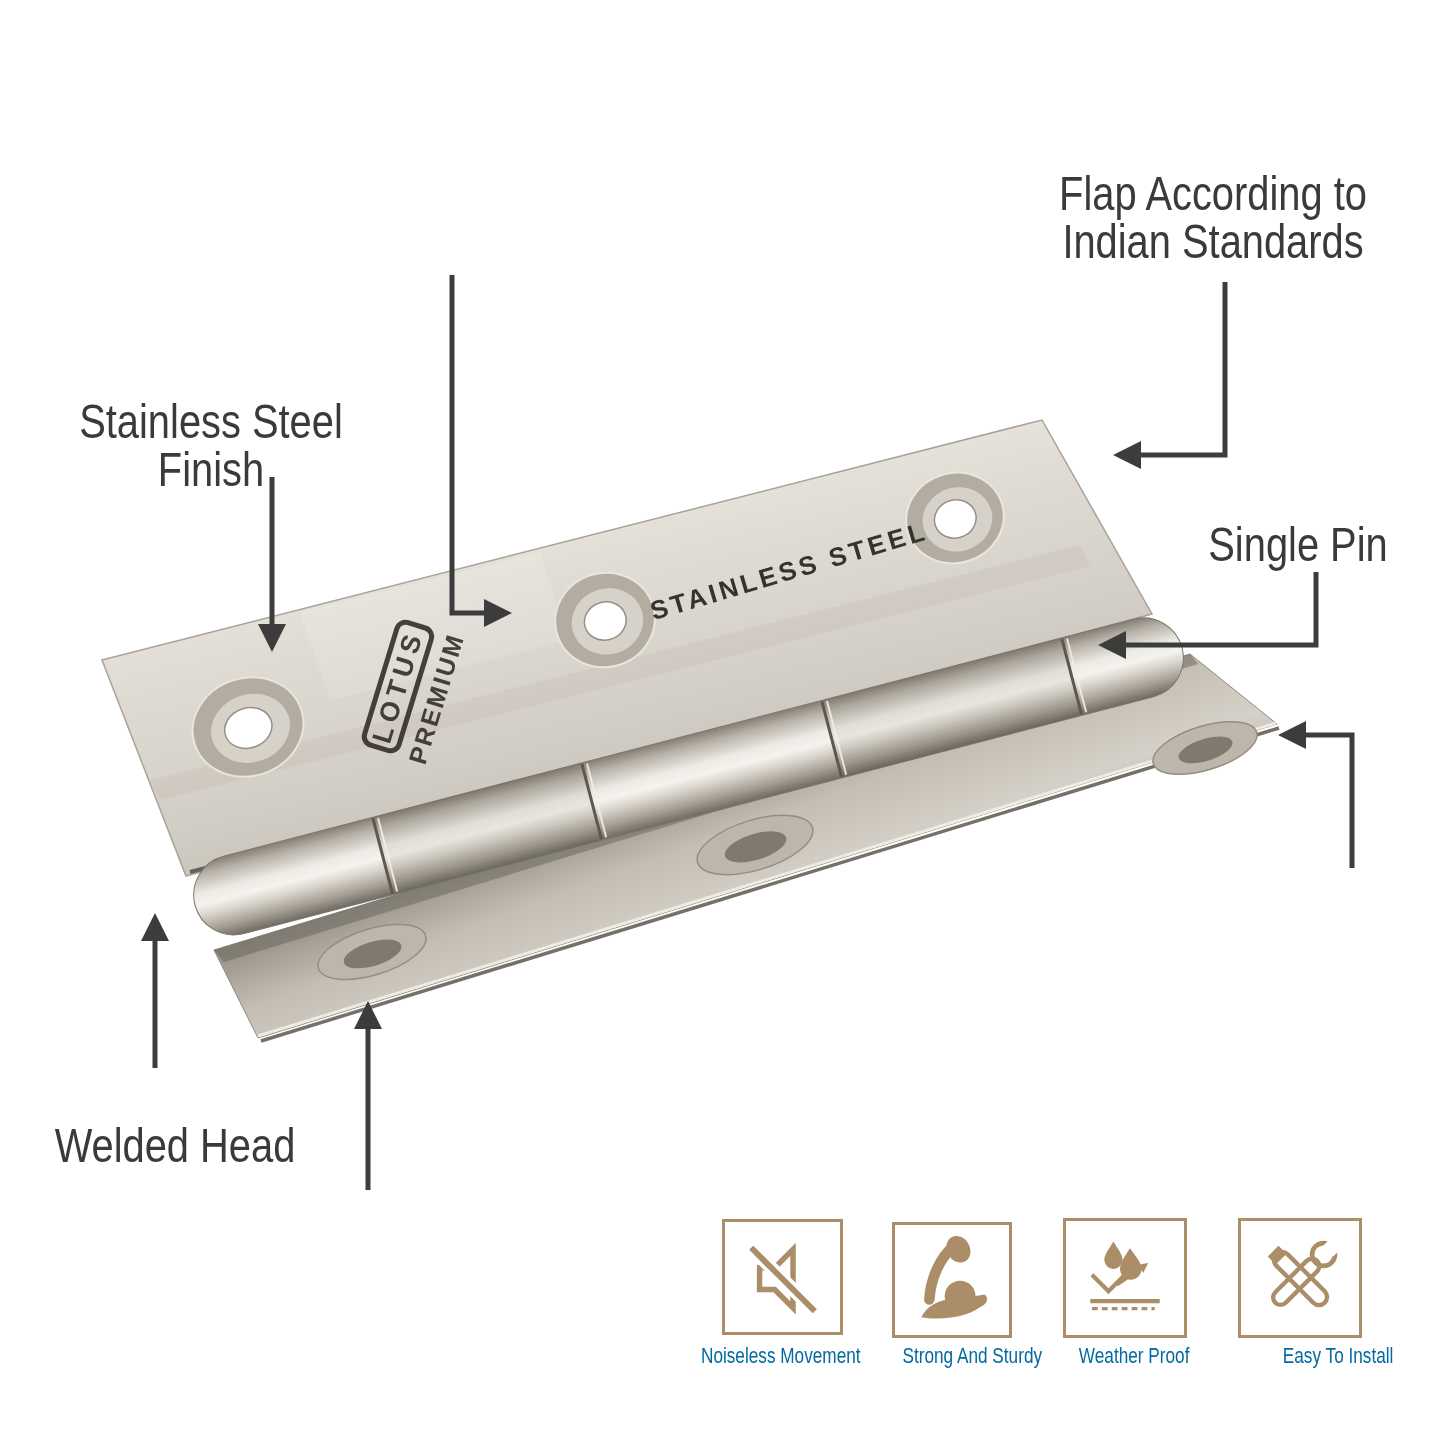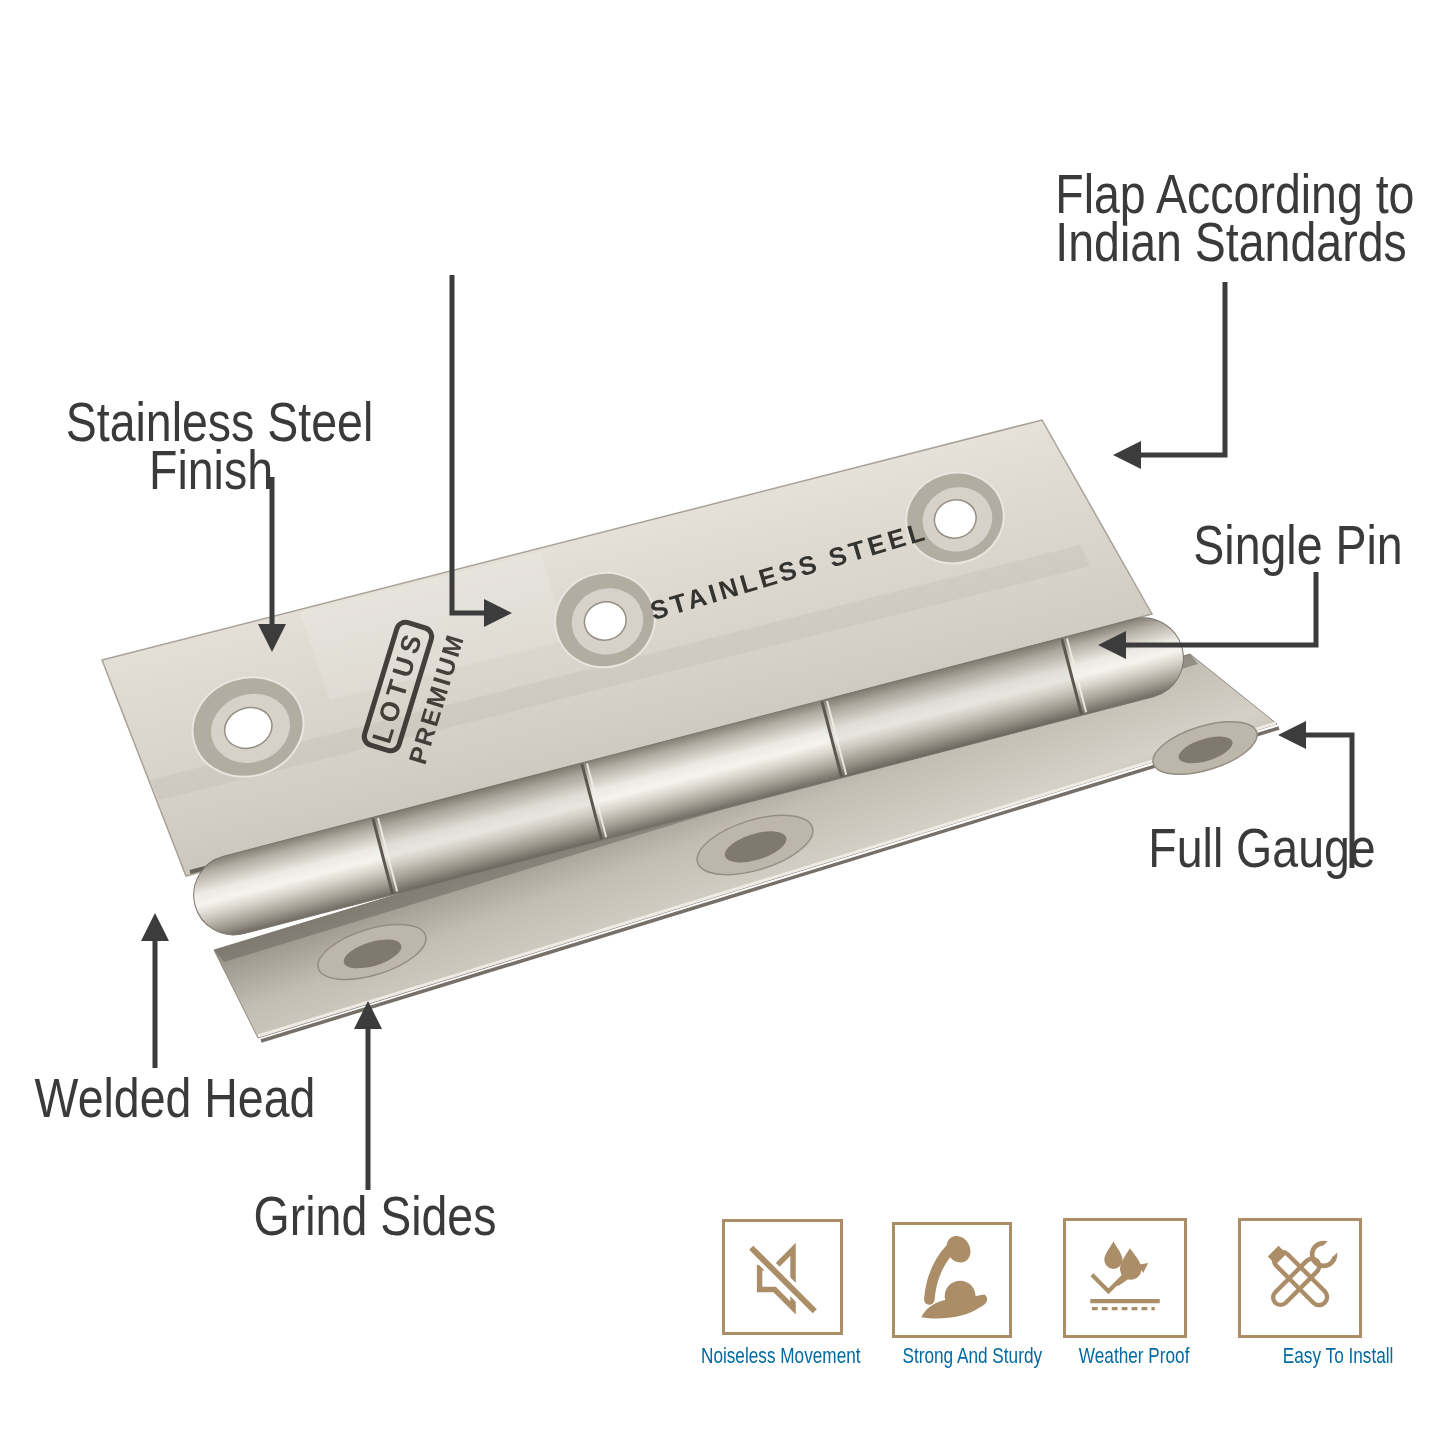--- a/index.html
+++ b/index.html
@@ -1,20 +1,20 @@
 <!DOCTYPE html>
 <html><head>
 <meta charset="utf-8">
 <style>
   html,body{margin:0;padding:0;background:#ffffff;}
   .stage{position:relative;width:1445px;height:1445px;background:#ffffff;overflow:hidden;
          font-family:"Liberation Sans",sans-serif;}
   svg{display:block;}
   .hinge-svg{position:absolute;left:0;top:0;}
-  .lbl{position:absolute;color:#3a3a3a;font-size:56px;line-height:48px;font-weight:400;}
+  .lbl{position:absolute;color:#3a3a3a;font-size:48px;line-height:48px;font-weight:400;}
   .lbl.center{text-align:center;}
   .lbl .line{display:block;transform:scaleX(.83);transform-origin:50% 50%;white-space:nowrap;}
   .lbl.left-align .line{transform-origin:0 50%;text-align:left;}
   .fbox{position:absolute;border:3px solid #ab8d68;background:#ffffff;
         display:flex;align-items:center;justify-content:center;}
   .flabel{position:absolute;top:1344px;width:240px;text-align:center;font-size:21.5px;color:#0369a1;}
   .flabel .line{display:inline-block;transform:scaleX(.8);transform-origin:50% 50%;white-space:nowrap;}
 </style>
 </head>
 <body>
@@ -144,31 +144,25 @@
 
   <div class="lbl center" style="left:36px;top:398px;width:350px">
     <span class="line">Stainless Steel</span>
     <span class="line">Finish</span>
   </div>
 
   <div class="lbl center" style="left:1123px;top:521px;width:350px">
     <span class="line">Single Pin</span>
   </div>
 
-  <div class="lbl center" style="left:1087px;top:824px;width:350px">
-    <span class="line">Full Gauge</span>
-  </div>
-
-  <div class="lbl center" style="left:0px;top:1074px;width:350px">
+
+  <div class="lbl center" style="left:0px;top:1122px;width:350px">
     <span class="line">Welded Head</span>
   </div>
 
-  <div class="lbl center" style="left:200px;top:1192px;width:350px">
-    <span class="line">Grind Sides</span>
-  </div>
 
   <div class="fbox" style="left:722px;top:1219px;width:115px;height:110px">
     <svg width="84" height="92" viewBox="0 0 100 110">
       <path d="M22 44 L40 44 L62 22 L62 92 L40 70 L22 70 Z" fill="none" stroke="#ab8d68" stroke-width="6.5"></path>
       <line x1="12" y1="20" x2="88" y2="96" stroke="#ffffff" stroke-width="16"></line>
       <line x1="12" y1="20" x2="88" y2="96" stroke="#ab8d68" stroke-width="7"></line>
     </svg>
   </div>
 
   <div class="fbox" style="left:892px;top:1222px;width:114px;height:110px">

